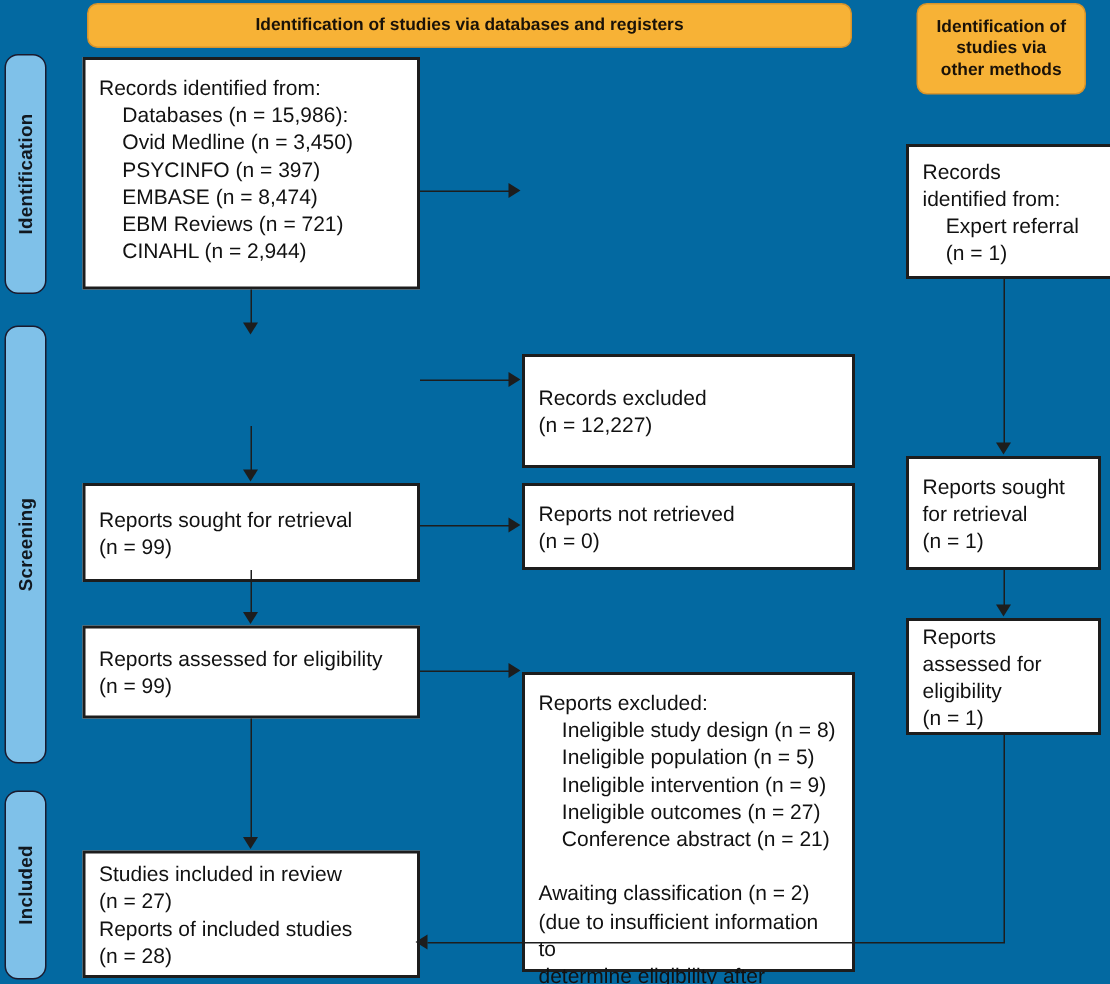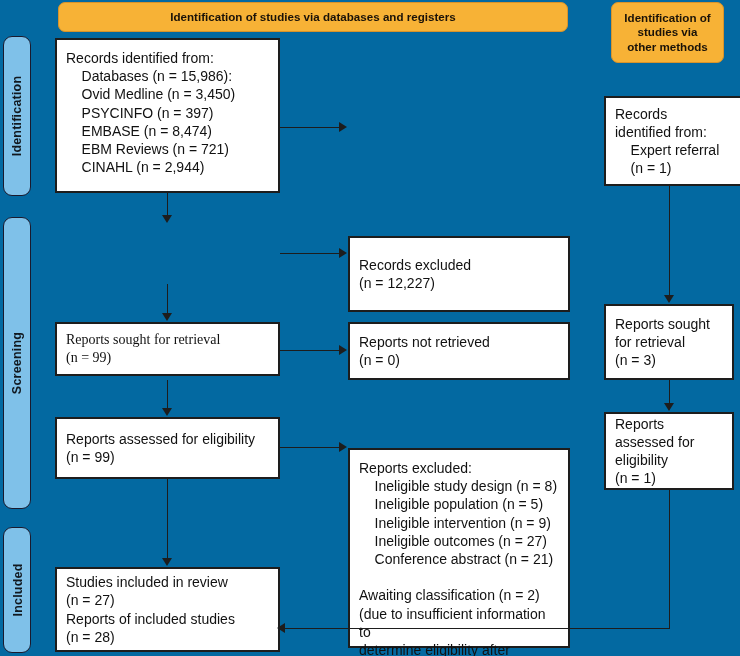--- a/index.html
+++ b/index.html
@@ -128,21 +128,21 @@
     <span class="box-text">Records identified from:
     Databases (n = 15,986):
     Ovid Medline (n = 3,450)
     PSYCINFO (n = 397)
     EMBASE (n = 8,474)
     EBM Reviews (n = 721)
     CINAHL (n = 2,944)</span>
   </div>
 
 
-  <div class="box" style="left:55px; top:322px; width:225px; height:54px;font-family:Liberation Serif, serif;">
+  <div class="box" style="left:55px; top:322px; width:225px; height:66px;">
     <span class="box-text">Reports sought for retrieval
 (n = 99)</span>
   </div>
 
   <div class="box" style="left:55px; top:417px; width:225px; height:62px;">
     <span class="box-text">Reports assessed for eligibility
 (n = 99)</span>
   </div>
 
   <div class="box" style="left:55px; top:567px; width:225px; height:85px;">
@@ -181,21 +181,21 @@
   <div class="box" style="left:604px; top:96px; width:140px; height:90px;">
     <span class="box-text">Records
 identified from:
     Expert referral
     (n = 1)</span>
   </div>
 
   <div class="box" style="left:604px; top:304px; width:130px; height:76px;">
     <span class="box-text">Reports sought
 for retrieval
-(n = 3)</span>
+(n = 1)</span>
   </div>
 
   <div class="box" style="left:604px; top:412px; width:130px; height:78px;">
     <span class="box-text">Reports
 assessed for
 eligibility
 (n = 1)</span>
   </div>
 
   <div class="vline" style="left:167px; top:193px; height:23px;"></div>

